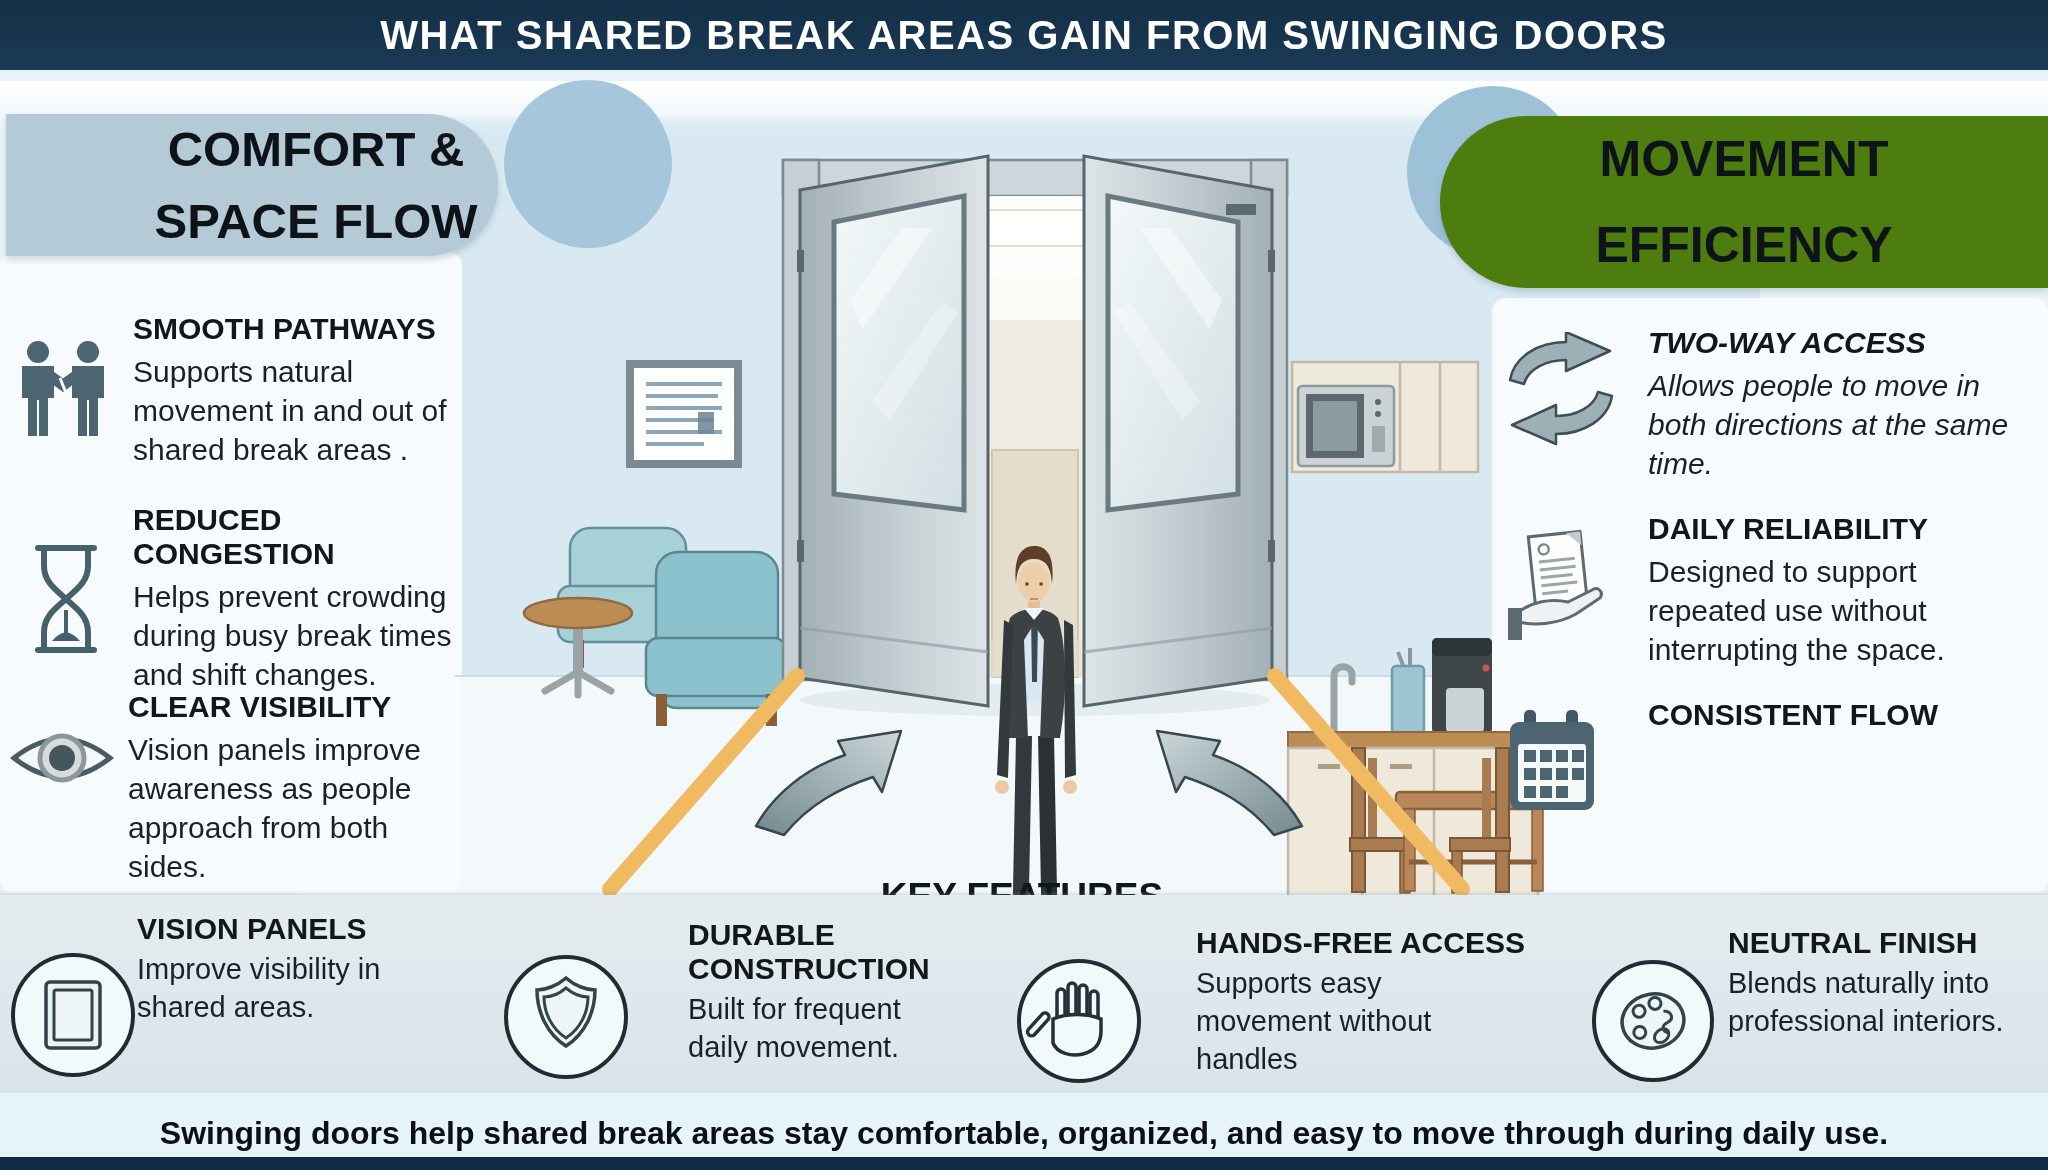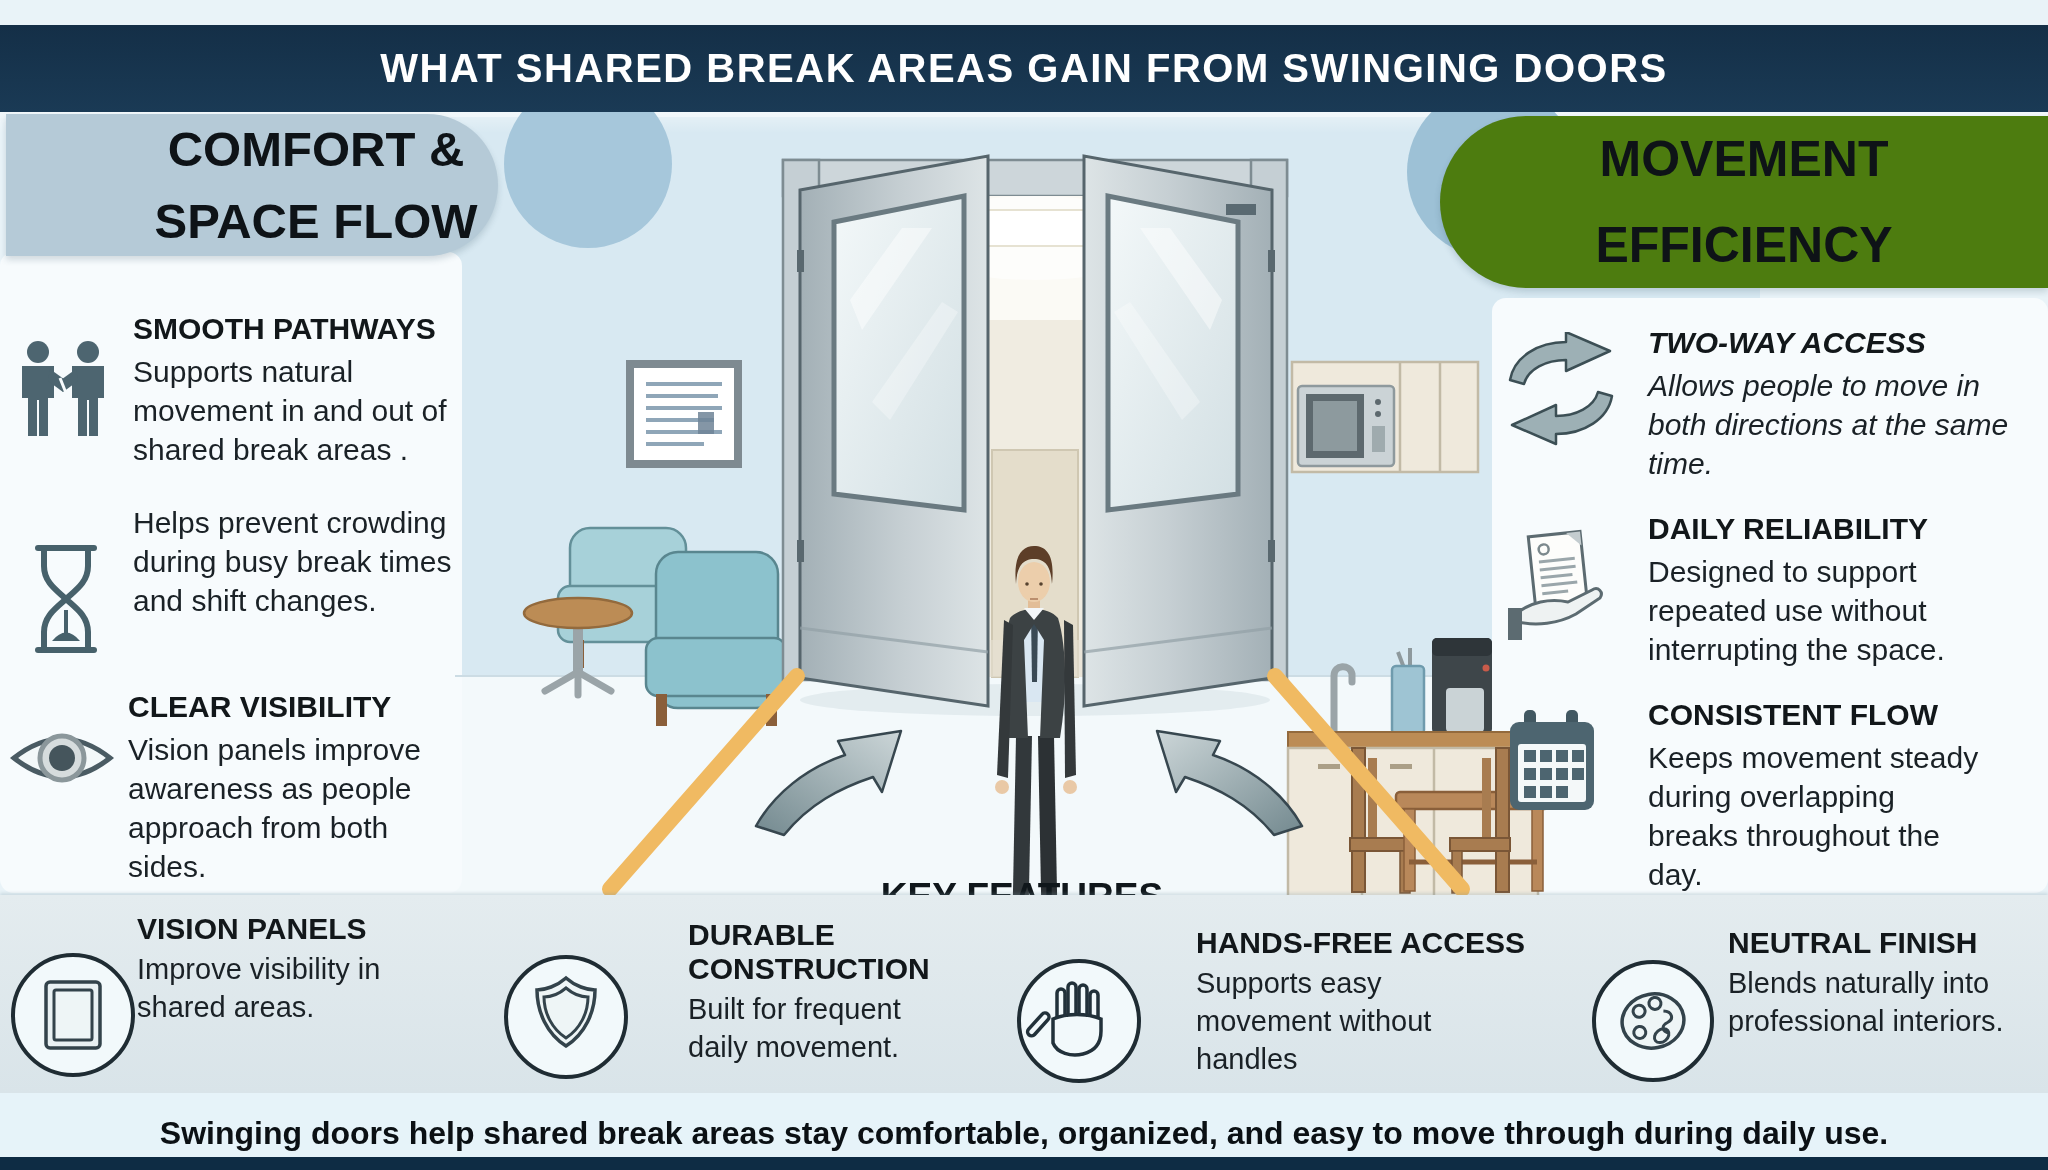--- a/index.html
+++ b/index.html
@@ -1,21 +1,21 @@
 <!DOCTYPE html>
 <html><head>
 <meta charset="utf-8">
 <style>
   html,body{margin:0;padding:0;}
   body{width:2048px;height:1170px;position:relative;overflow:hidden;
        font-family:"Liberation Sans",sans-serif;background:#e9f3f8;}
   .abs{position:absolute;}
   
-  #titlebar{left:0;top:0;width:2048px;height:87px;background:linear-gradient(#142f47,#1a3a55);
-            display:flex;align-items:center;justify-content:center;margin-top:25px;}
+  #titlebar{left:0;top:0;width:2048px;height:70px;background:linear-gradient(#142f47,#1a3a55);
+            display:flex;align-items:center;justify-content:center;}
   #titlebar .t{color:#ffffff;font-weight:bold;font-size:40px;letter-spacing:1.5px;}
   
   .pill{display:flex;flex-direction:column;justify-content:center;text-align:center;
         color:#0e1317;font-weight:bold;box-shadow:0 4px 6px rgba(40,70,90,.18);}
   #pill-left{left:6px;top:114px;width:492px;height:142px;background:#b5cad7;
              border-radius:0 72px 72px 0;padding-left:128px;box-sizing:border-box;
              font-size:49px;line-height:72px;}
   #pill-right{left:1440px;top:116px;width:608px;height:172px;background:#4d7c0f;
              border-radius:88px 0 0 88px;font-size:50px;line-height:86px;}
   
@@ -288,20 +288,21 @@
   <g stroke="#47616b" stroke-width="6" fill="none" stroke-linecap="round">
     <line x1="12" y1="8" x2="68" y2="8"></line>
       <line x1="12" y1="110" x2="68" y2="110"></line>
     <path d="M18,8 L18,26 C18,42 30,50 40,59 C30,68 18,76 18,92 L18,110"></path>
     <path d="M62,8 L62,26 C62,42 50,50 40,59 C50,68 62,76 62,92 L62,110"></path>
   </g>
   <line x1="40" y1="70" x2="40" y2="98" stroke="#47616b" stroke-width="4"></line>
   <path d="M26,101 Q40,84 54,101 Z" fill="#47616b"></path>
 </svg>
 <div id="l2" class="litem">
+  <div class="item-head">REDUCED CONGESTION</div>
   <div class="item-body">Helps prevent crowding during busy break times and shift changes.</div>
 </div>
 
 <svg class="abs icon-slot" style="left:6px;top:716px" width="112" height="84" viewBox="0 0 112 84">
   <path d="M8,42 Q56,4 104,42 Q56,80 8,42 Z" fill="#f3f8f9" stroke="#4a5b63" stroke-width="5"></path>
   <circle cx="56" cy="42" r="22" fill="#d6dcdd" stroke="#8b979b" stroke-width="5"></circle>
   <circle cx="56" cy="42" r="13" fill="#45555c"></circle>
 </svg>
 <div id="l3" class="litem">
   <div class="item-head">CLEAR VISIBILITY</div>
@@ -354,21 +355,20 @@
       <rect x="36" y="62" width="12" height="12"></rect>
     <rect x="52" y="62" width="12" height="12"></rect>
       <rect x="68" y="62" width="12" height="12"></rect>
     <rect x="20" y="80" width="12" height="12"></rect>
       <rect x="36" y="80" width="12" height="12"></rect>
     <rect x="52" y="80" width="12" height="12"></rect>
   </g>
 </svg>
 <div id="r3" class="ritem">
   <div class="item-head">CONSISTENT FLOW</div>
-  <div class="item-body">Keeps movement steady during overlapping breaks throughout the day.</div>
 </div>
 
 <div id="kf-head" class="abs">KEY FEATURES</div>
 <div id="band" class="abs"></div>
 
 <svg class="abs" style="left:8px;top:950px" width="130" height="130" viewBox="0 0 130 130">
   <circle cx="65" cy="65" r="60" fill="#f2f9fb" stroke="#1f2c33" stroke-width="4"></circle>
   <rect x="38" y="32" width="54" height="66" rx="4" fill="#e9f1f3" stroke="#33434b" stroke-width="3.5"></rect>
   <rect x="46" y="40" width="38" height="50" rx="2" fill="#eef5f6" stroke="#33434b" stroke-width="3"></rect>
 </svg>

